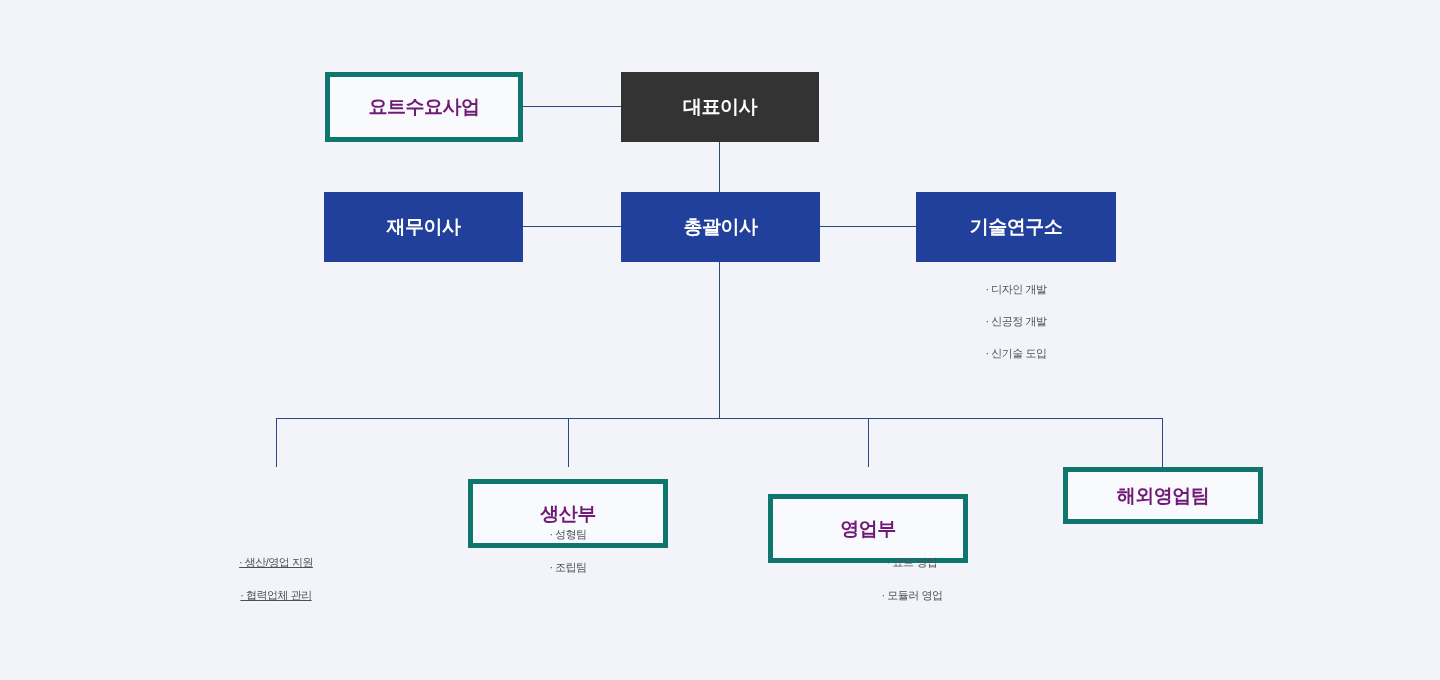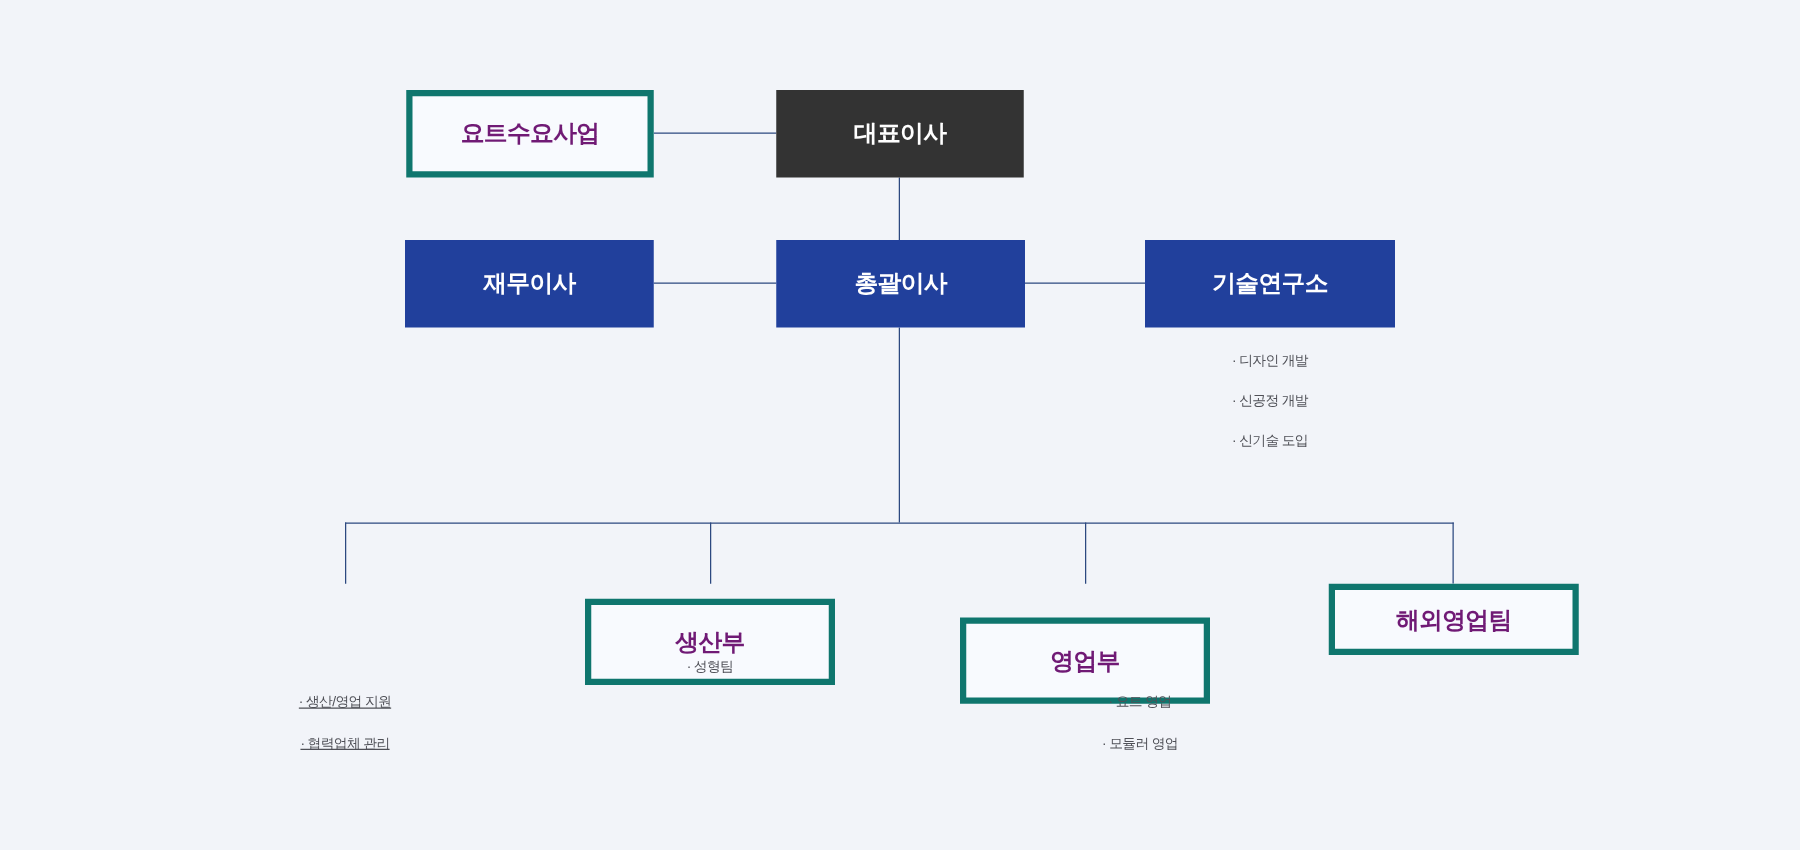--- a/index.html
+++ b/index.html
@@ -118,20 +118,21 @@
   <div class="sublist" id="list-mgmt">
     <div class="item">· 생산/영업 지원</div>
     <div class="item">· 협력업체 관리</div>
   </div>
 
   <div class="box outline" id="box-prod">
     <span>생산부</span>
   </div>
   <div class="sublist" id="list-prod">
     <div class="item">· 성형팀</div>
+    <div class="item">· 조립팀</div>
   </div>
 
   <div class="box outline" id="box-sales">
     <span>영업부</span>
   </div>
   <div class="sublist" id="list-sales">
     <div class="item">· 요트 영업</div>
     <div class="item">· 모듈러 영업</div>
   </div>
 

